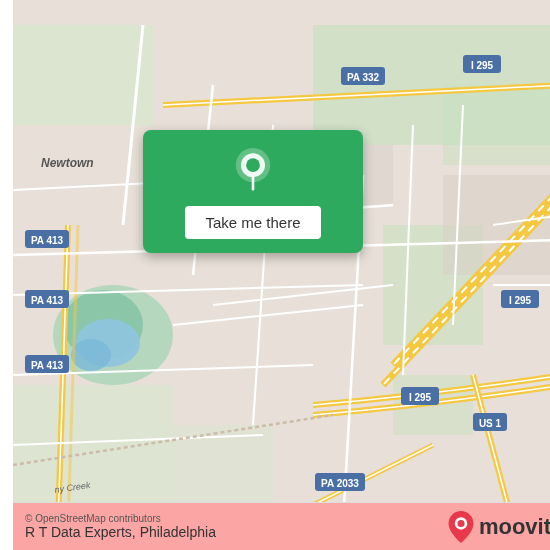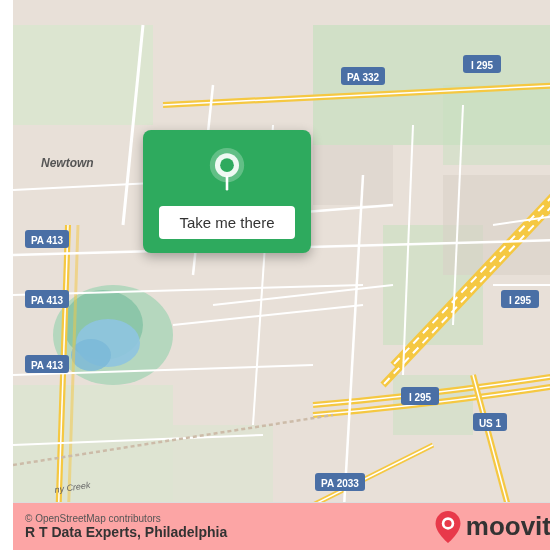--- a/index.html
+++ b/index.html
@@ -37,21 +37,21 @@
       left: 0;
       width: 100%;
       height: 100%;
     }
 
     
     #location-card {
       position: absolute;
       top: 130px;
       left: 130px;
-      width: 168px;
+      width: 220px;
       background-color: #2eaa5e;
       border-radius: 8px;
       display: flex;
       flex-direction: column;
       align-items: center;
       padding: 18px 16px 14px 16px;
       box-shadow: 0 4px 12px rgba(0,0,0,0.3);
     }
 
     #pin-icon {
@@ -93,31 +93,31 @@
     }
 
     #attribution {
       font-size: 10px;
       color: #555;
     }
 
     #location-label {
       font-size: 14px;
       color: #333;
-      font-weight: 700;
+      font-weight: 400;
     }
 
     #moovit-logo {
       display: flex;
       align-items: center;
       gap: 4px;
     }
 
     #moovit-text {
-      font-size: 26px;
+      font-size: 22px;
       font-weight: bold;
       color: #333;
     }
 
     #moovit-pin {
       width: 28px;
       height: 32px;
     }
   </style>
 </head>

